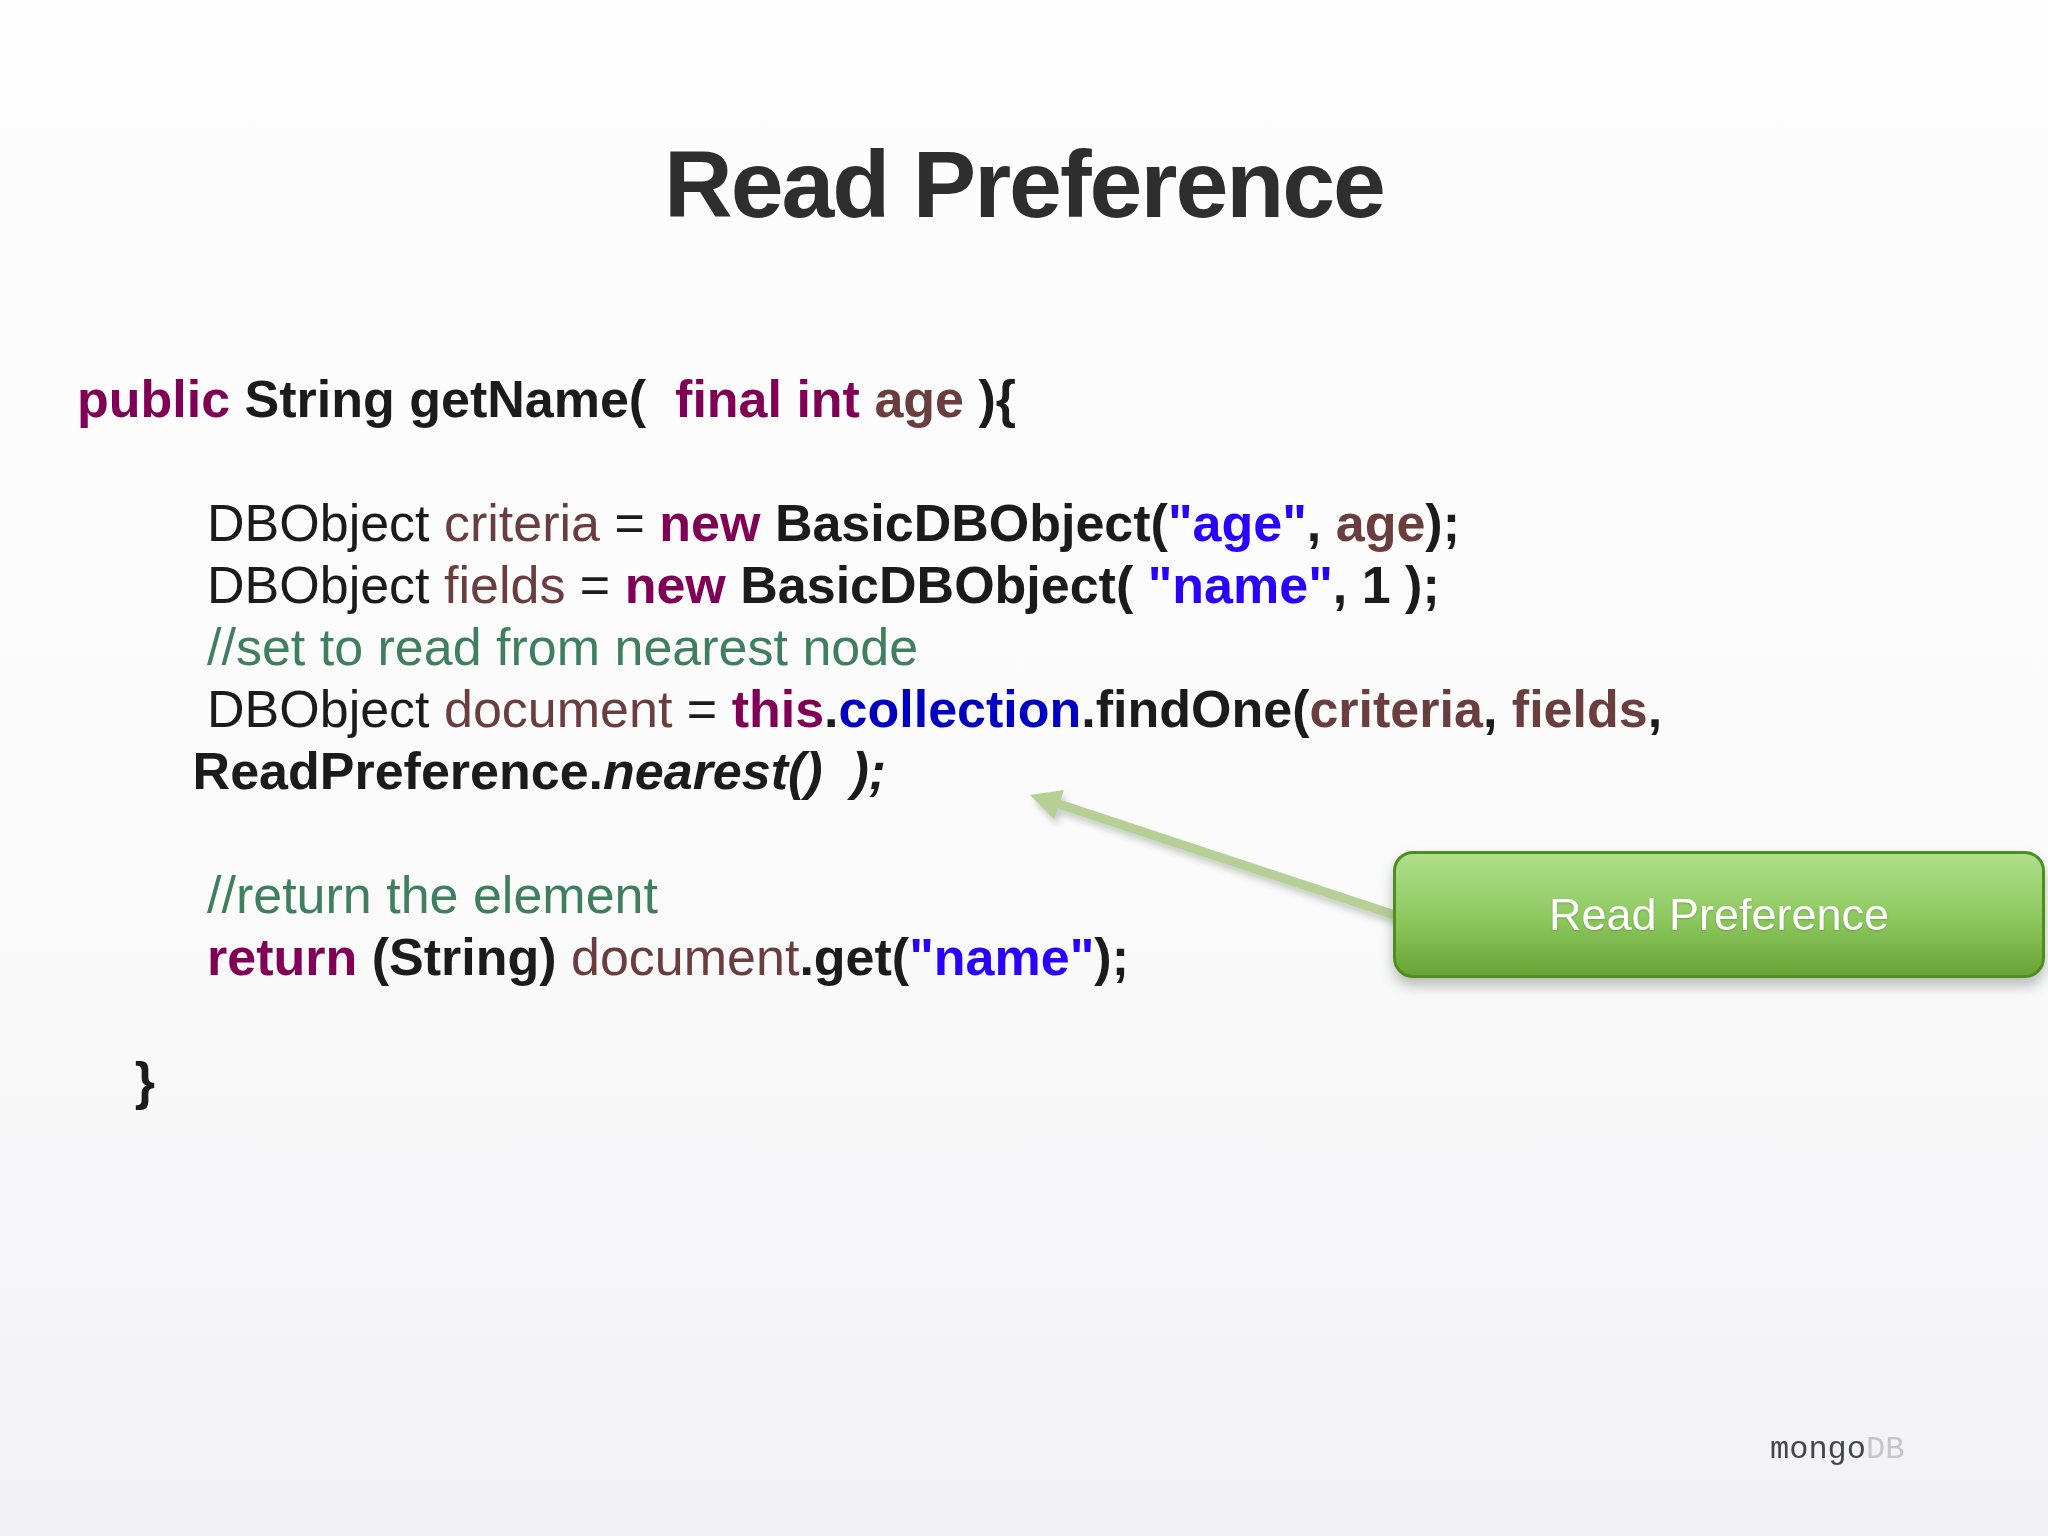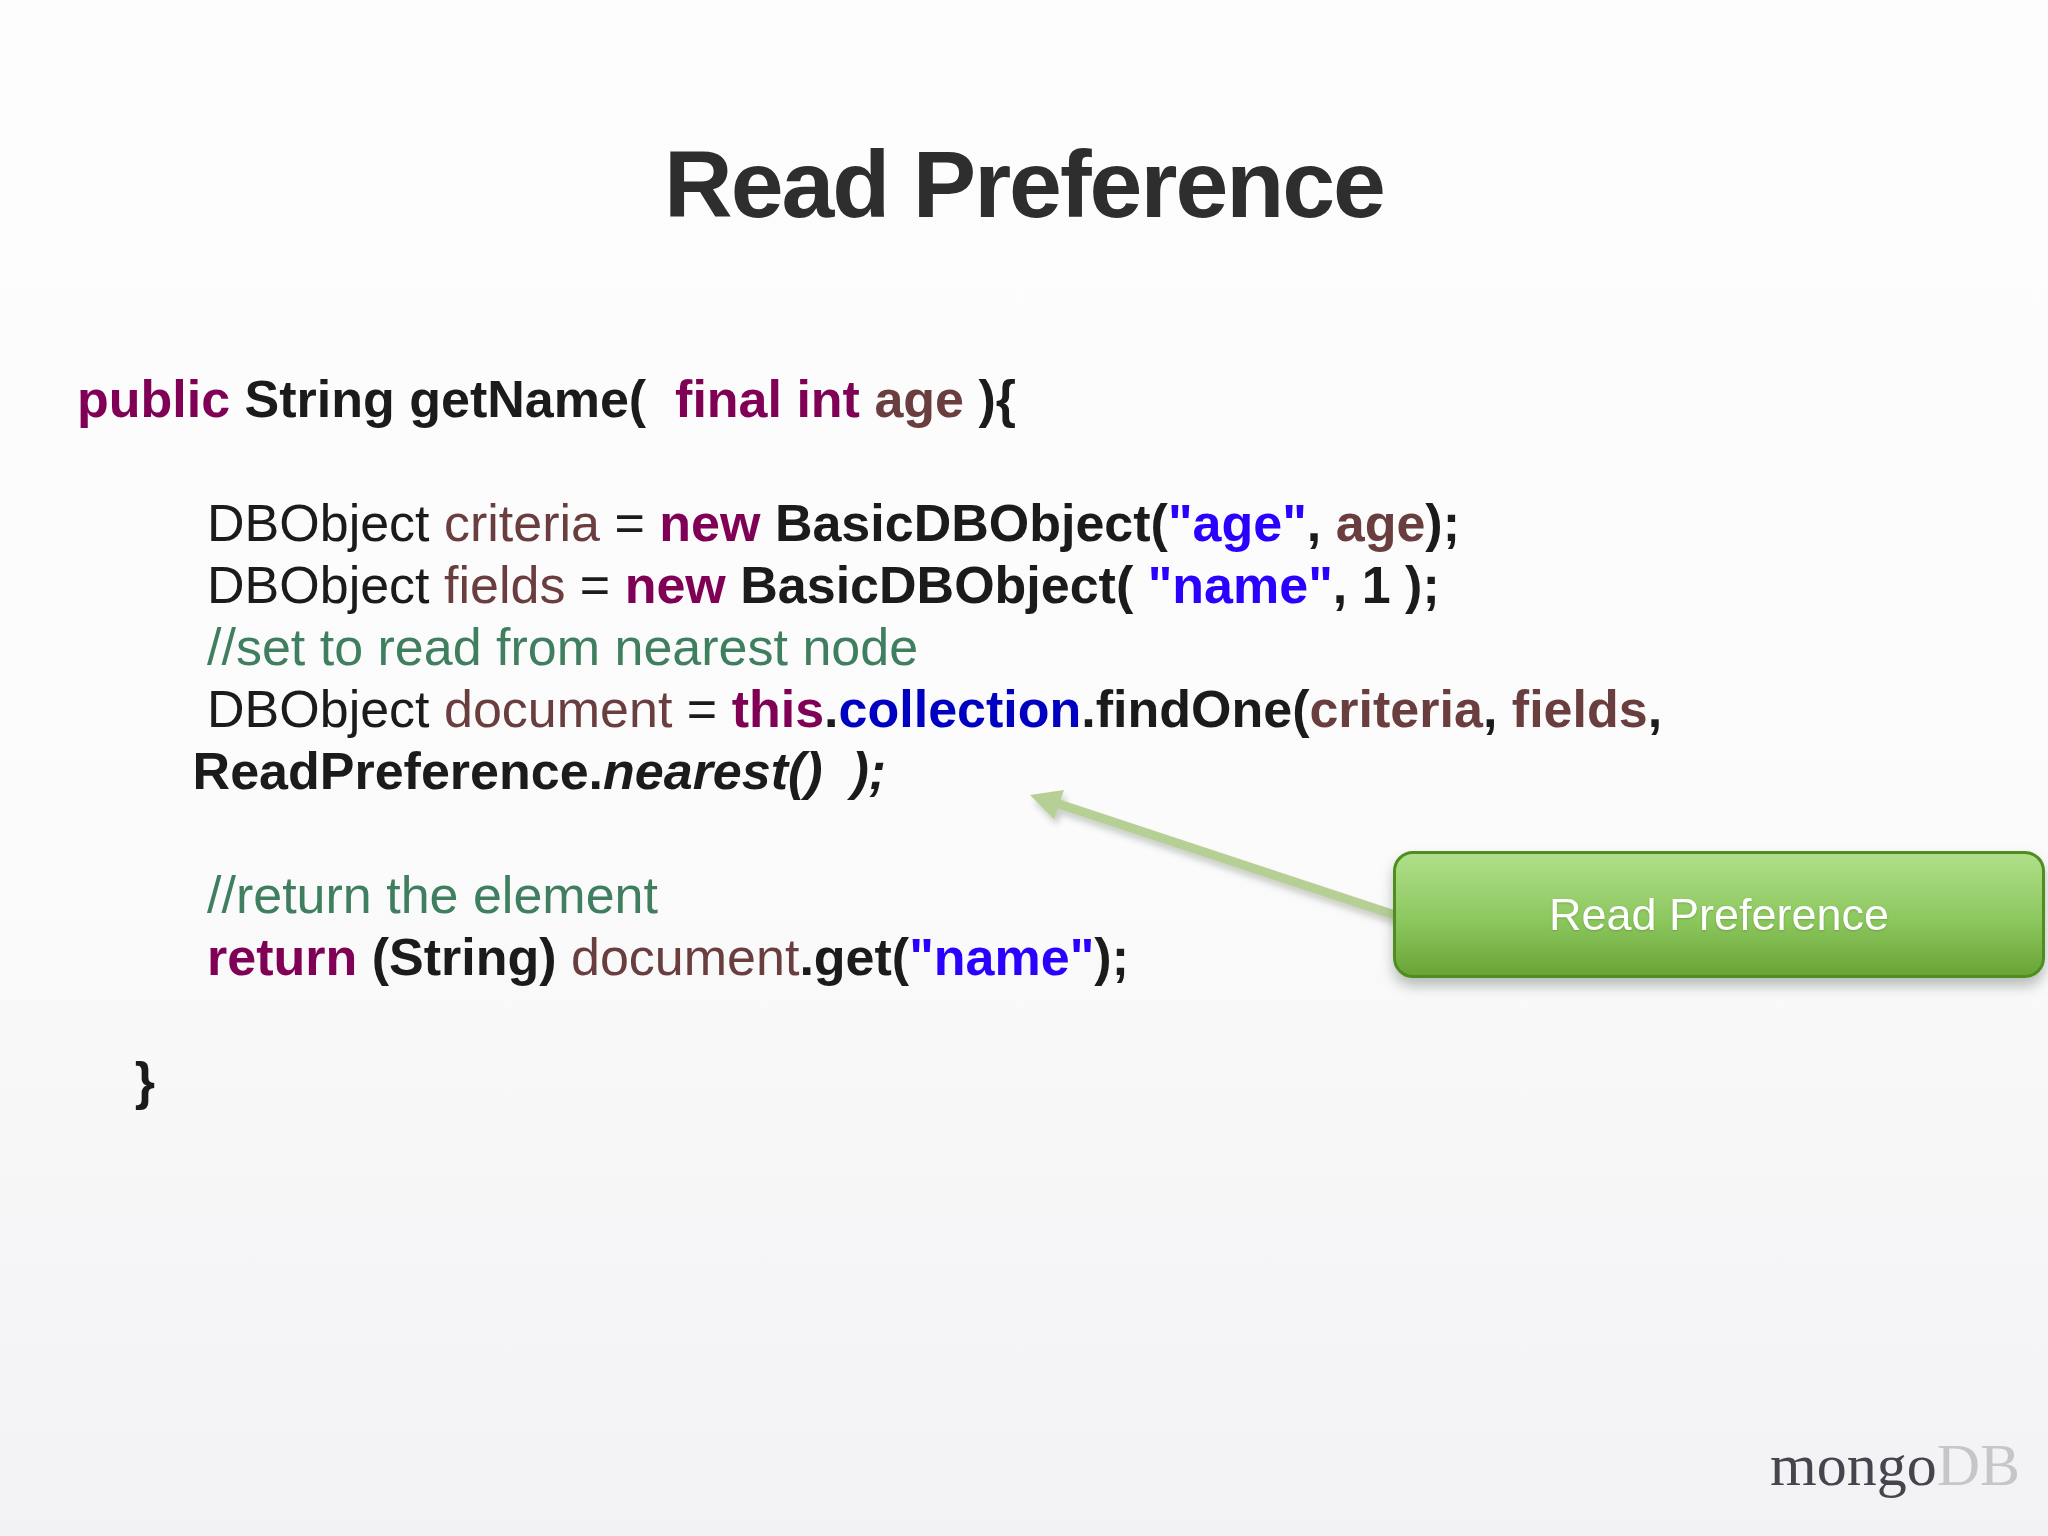--- a/index.html
+++ b/index.html
@@ -38,21 +38,21 @@
   .callout-label{
     color:var(--cotx);font-size:45px;
     text-shadow:0 1px 2px rgba(60,100,30,0.35);
   }
   .arrow-svg{
     position:absolute;left:1000px;top:770px;width:420px;height:160px;
     filter:drop-shadow(3px 6px 3px rgba(140,150,130,0.45));
   }
   .logo{
     position:absolute;left:1770px;top:1431px;
-    font-family:Liberation Serif, serif;font-size:60px;white-space:nowrap;
+    font-family:Liberation Mono, monospace;font-size:32px;white-space:nowrap;
   }
   .logo-mongo{color:var(--lgd);}
   .logo-db{color:var(--lgl);}
 </style>
 </head>
 <body>
 
 <div class="slide-title">Read Preference</div>
 
 <div class="code-block"><div class="code-line"><span class="seg-kw">public</span><span class="seg-b"> String getName(  </span><span class="seg-kw">final int</span><span class="seg-varb"> age</span><span class="seg-b"> ){</span></div><div class="code-line"></div><div class="code-line"><span class="seg-pln">         DBObject </span><span class="seg-var">criteria</span><span class="seg-pln"> = </span><span class="seg-kw">new</span><span class="seg-b"> BasicDBObject(</span><span class="seg-str">"age"</span><span class="seg-b">, </span><span class="seg-varb">age</span><span class="seg-b">);</span></div><div class="code-line"><span class="seg-pln">         DBObject </span><span class="seg-var">fields</span><span class="seg-pln"> = </span><span class="seg-kw">new</span><span class="seg-b"> BasicDBObject( </span><span class="seg-str">"name"</span><span class="seg-b">, 1 );</span></div><div class="code-line"><span class="seg-com">         //set to read from nearest node</span></div><div class="code-line"><span class="seg-pln">         DBObject </span><span class="seg-var">document</span><span class="seg-pln"> = </span><span class="seg-kw">this</span><span class="seg-b">.</span><span class="seg-fld">collection</span><span class="seg-b">.findOne(</span><span class="seg-varb">criteria</span><span class="seg-b">, </span><span class="seg-varb">fields</span><span class="seg-b">,</span></div><div class="code-line"><span class="seg-pln">        </span><span class="seg-b">ReadPreference.</span><span class="seg-bi">nearest()  );</span></div><div class="code-line"></div><div class="code-line"><span class="seg-com">         //return the element</span></div><div class="code-line"><span class="seg-pln">         </span><span class="seg-kw">return</span><span class="seg-b"> (String) </span><span class="seg-var">document</span><span class="seg-b">.get(</span><span class="seg-str">"name"</span><span class="seg-b">);</span></div><div class="code-line"></div><div class="code-line"><span class="seg-b">    }</span></div></div>

